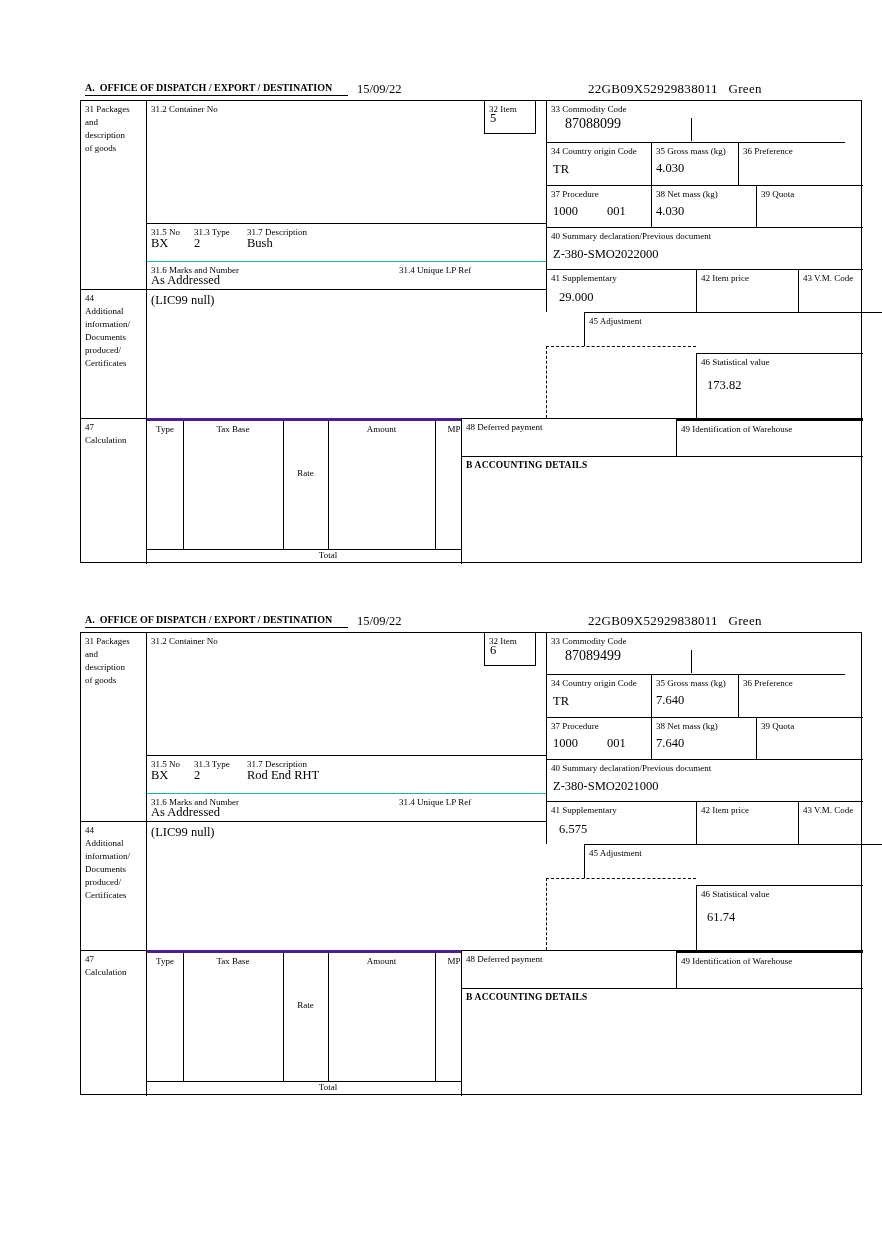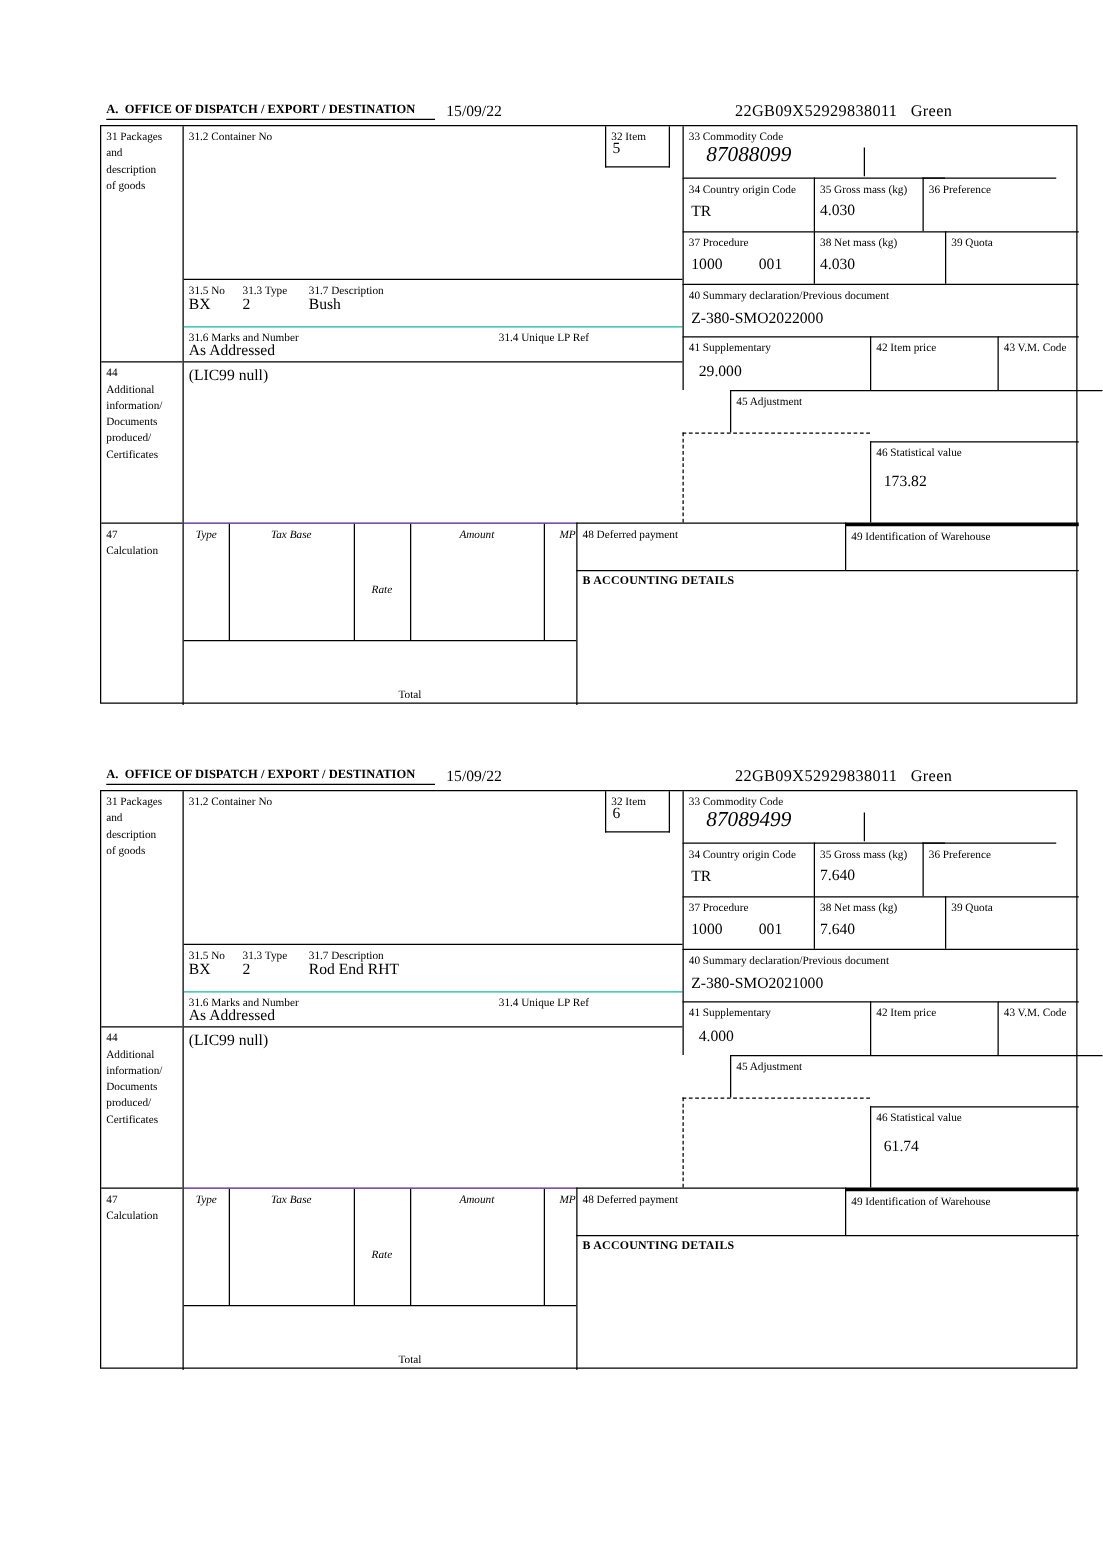--- a/index.html
+++ b/index.html
@@ -35,21 +35,21 @@
   .l313{position:absolute;left:47px;top:2px;white-space:nowrap;}
   .l317{position:absolute;left:100px;top:2px;white-space:nowrap;}
   .l314{position:absolute;left:252px;top:2px;white-space:nowrap;}
   .v315{position:absolute;left:4px;top:12px;}
   .v313{position:absolute;left:47px;top:12px;}
   .v317{position:absolute;left:100px;top:12px;}
   .vmarks{position:absolute;left:4px;top:11px;}
   .v44{position:absolute;left:4px;top:3px;}
   
   .c33{left:465px;top:0;width:317px;height:41px;border-left:1px solid #000;}
-  .v33{position:absolute;left:18px;top:16px;font-size:17px;font-style:italic;}
+  .v33{position:absolute;left:18px;top:16px;font-size:14px;}
   .tick33{position:absolute;left:144px;top:17px;height:23px;width:0;border-left:1px solid #000;}
   .c34{left:465px;top:41px;width:105px;height:43px;border-left:1px solid #000;border-top:1px solid #000;}
   .c35{left:570px;top:41px;width:105px;height:43px;border-left:1px solid #000;border-top:1px solid #000;}
   .c36{left:657px;top:41px;width:107px;height:43px;border-left:1px solid #000;border-top:1px solid #000;}
   .c37{left:465px;top:84px;width:105px;height:42px;border-left:1px solid #000;border-top:1px solid #000;}
   .c38{left:570px;top:84px;width:105px;height:42px;border-left:1px solid #000;border-top:1px solid #000;}
   .c39{left:675px;top:84px;width:107px;height:42px;border-left:1px solid #000;border-top:1px solid #000;}
   .c40{left:465px;top:126px;width:317px;height:42px;border-left:1px solid #000;border-top:1px solid #000;}
   .c41{left:465px;top:168px;width:150px;height:43px;border-left:1px solid #000;border-top:1px solid #000;}
   .c42{left:615px;top:168px;width:102px;height:43px;border-left:1px solid #000;border-top:1px solid #000;}
@@ -57,21 +57,21 @@
   .c45{left:465px;top:211px;width:317px;height:34px;border-left:1px solid #000;border-top:1px solid #000;margin-left:38px;}
   .c45d{left:465px;top:245px;width:150px;height:72px;border-left:1px dashed #000;border-top:1px dashed #000;}
   .c46{left:615px;top:252px;width:167px;height:65px;border-left:1px solid #000;border-top:1px solid #000;}
   .v46{position:absolute;left:10px;top:24px;}
   .vA{position:absolute;left:6px;top:19px;}
   .vB{position:absolute;left:4px;top:18px;}
   .v37a{position:absolute;left:6px;top:18px;}
   .v37b{position:absolute;left:60px;top:18px;}
   .v41{position:absolute;left:12px;top:20px;}
   
-  .ctable{left:66px;top:317px;width:314px;height:95px;border-top:1px solid #4c1d95;border-bottom:1px solid #000;font-style:italic;}
+  .ctable{left:66px;top:317px;width:314px;height:132px;border-top:3px solid #4c1d95;border-bottom:1px solid #000;}
   .tv{position:absolute;top:0;height:100%;width:0;border-left:1px solid #000;}
   .tv1{left:36px;} .tv2{left:136px;} .tv3{left:181px;} .tv4{left:288px;}
   .th{position:absolute;top:2px;text-align:center;}
   .th1{left:0;width:36px;} .th2{left:36px;width:100px;} .th3{left:136px;width:45px;margin-top:44px;}
   .th4{left:181px;width:107px;} .th5{left:288px;width:26px;padding-left:12px;}
   .c48{left:380px;top:317px;width:215px;height:38px;border-left:1px solid #000;border-top:1px solid #000;}
   .c49{left:595px;top:317px;width:187px;height:38px;border-left:1px solid #000;border-top:3px solid #000000;}
   .cB{left:380px;top:355px;width:402px;height:108px;border-left:1px solid #000;border-top:1px solid #000;}
   .lbB{position:absolute;left:4px;top:3px;font-size:9.5px;font-weight:bold;letter-spacing:.2px;white-space:nowrap;}
   .ctotal{left:66px;top:446px;width:314px;height:17px;}
@@ -276,21 +276,21 @@
     </div>
     <div class="c39">
       <span class="ln lt">39 Quota</span>
     </div>
     <div class="c40">
       <span class="ln lt">40 Summary declaration/Previous document</span>
       <span class="vv vA">Z-380-SMO2021000</span>
     </div>
     <div class="c41">
       <span class="ln lt">41 Supplementary</span>
-      <span class="vv v41">4.000</span>
+      <span class="vv v41">6.575</span>
     </div>
     <div class="c42">
       <span class="ln lt">42 Item price</span>
     </div>
     <div class="c43">
       <span class="ln lt">43 V.M. Code</span>
     </div>
     <div class="c45">
       <span class="ln lt">45 Adjustment</span>
     </div>

